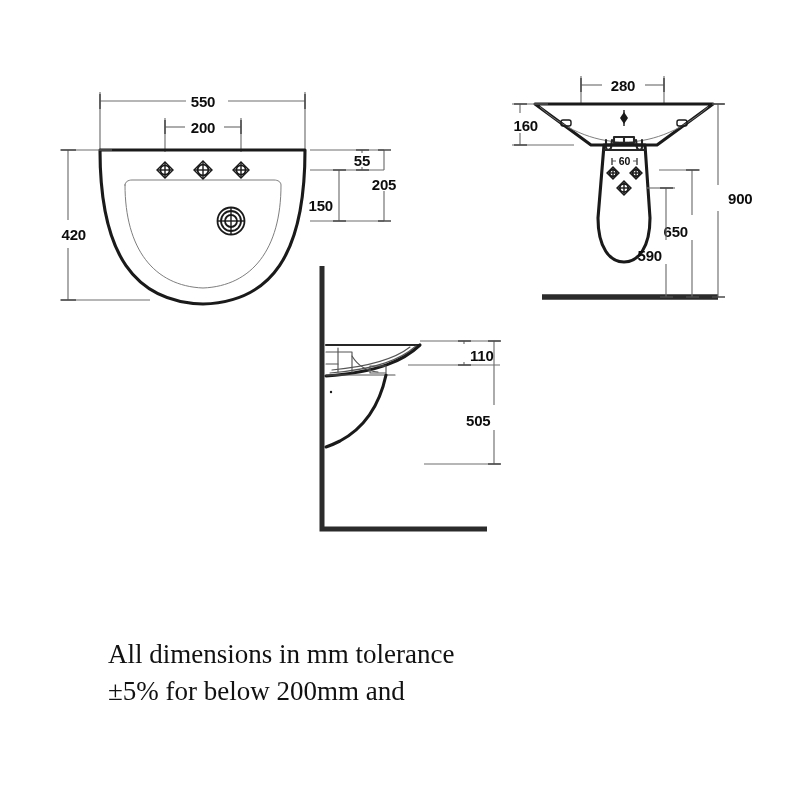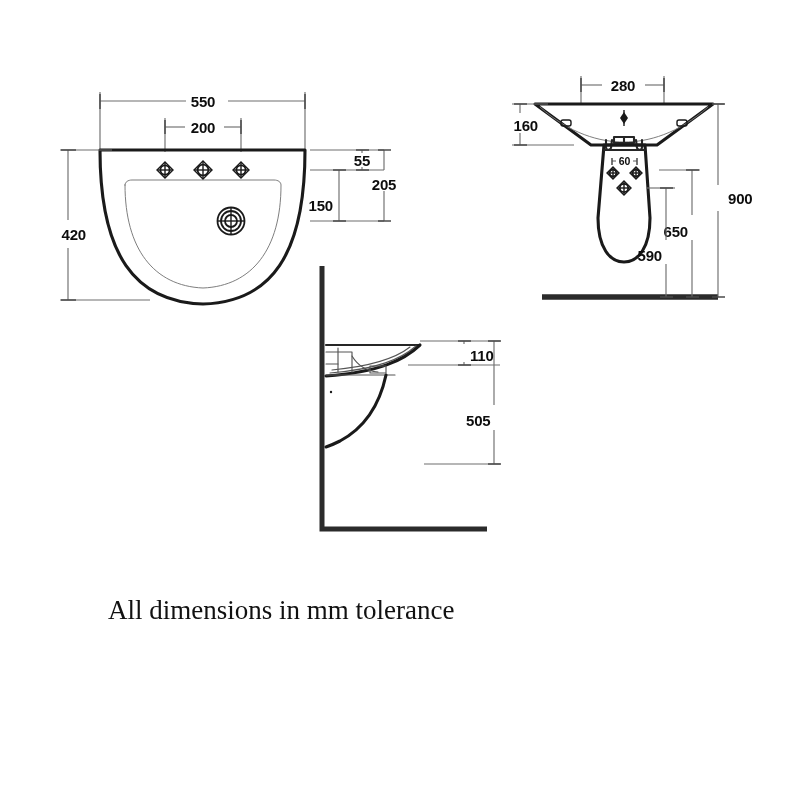--- a/index.html
+++ b/index.html
@@ -50,21 +50,21 @@
   }
   text.dimtext-sm {
     font-family: "Liberation Sans", sans-serif;
     font-weight: bold;
     font-size: 10.5px;
     fill: #0d0d0d;
   }
   .note-block {
     position: absolute;
     left: 108px;
-    top: 592px;
+    top: 636px;
     width: 600px;
   }
   .note-line {
     font-family: "Liberation Serif", serif;
     font-size: 27px;
     line-height: 37px;
     color: #111111;
     white-space: nowrap;
   }
 </style>
@@ -279,15 +279,16 @@
       <line class="dim-line" x1="494" y1="430" x2="494" y2="464"></line>
       <line class="tickmark" x1="488" y1="341" x2="501" y2="341"></line>
       <line class="tickmark" x1="488" y1="464" x2="501" y2="464"></line>
       <text class="dimtext" x="466" y="426" text-anchor="start">505</text>
     </g>
 
   </svg>
 
   <div class="note-block">
     <div class="note-line">All dimensions in mm tolerance</div>
+    <div class="note-line">±5% for below 200mm and</div>
   </div>
 
 </div>
 
 </body></html>

